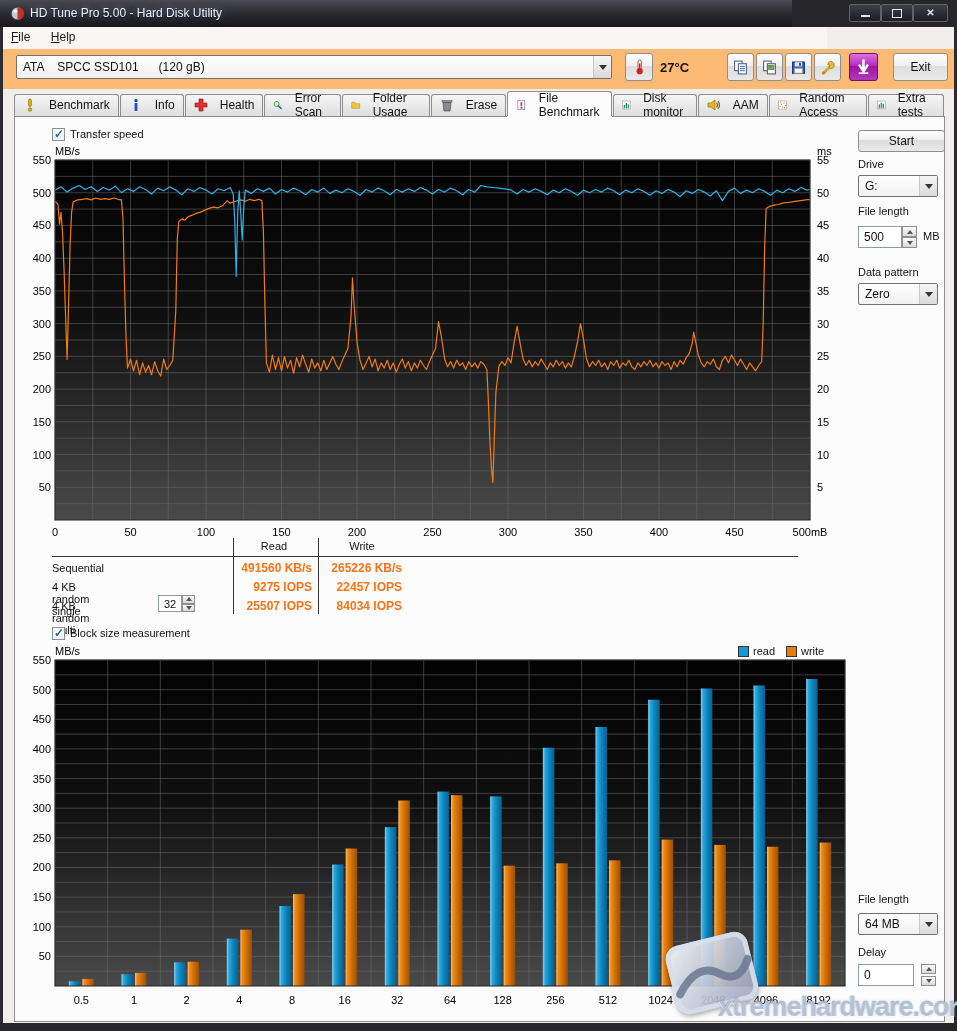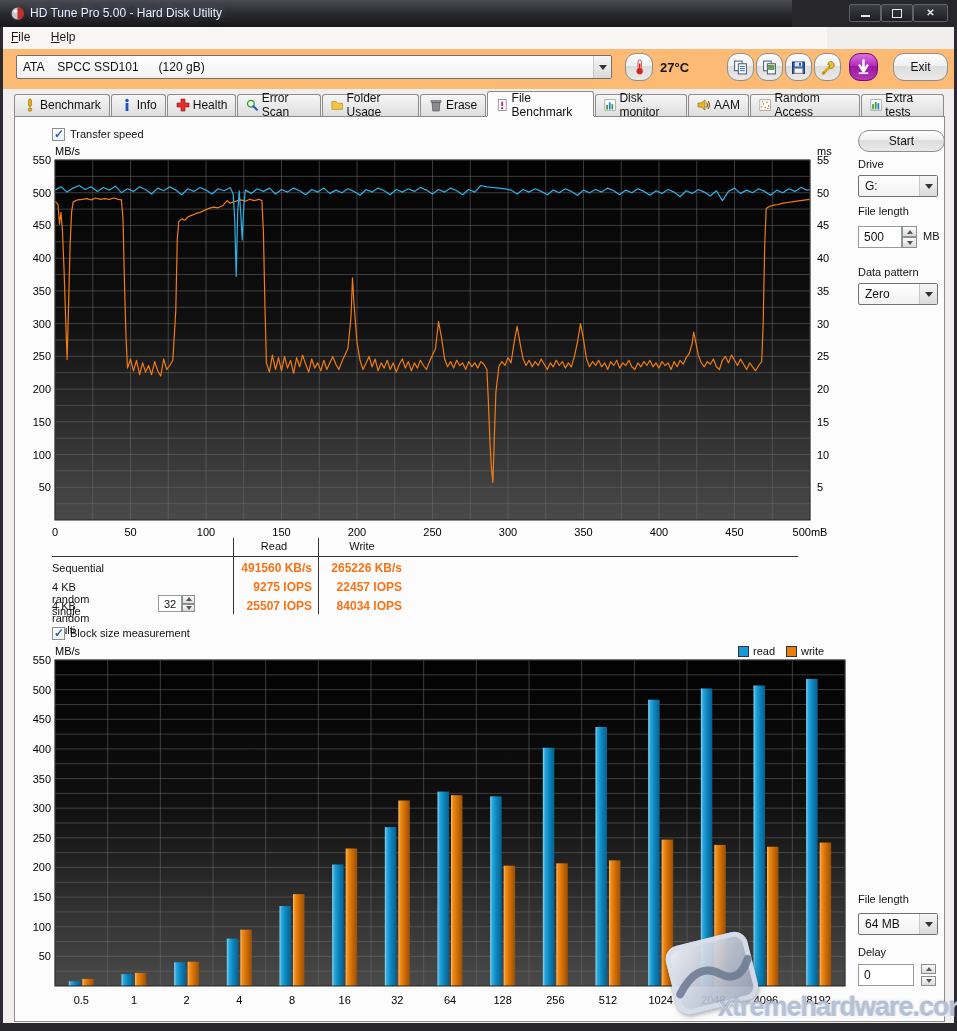--- a/index.html
+++ b/index.html
@@ -25,27 +25,27 @@
   .menu-item{display:inline-block;padding:3px 8px;font-size:12px;color:#1a1a1a;}
   .menu-item::first-letter{text-decoration:underline;}
   #toolbar{left:3px;top:49px;width:951px;height:40px;background:#fdba74;}
   .combo{background:linear-gradient(#ffffff,#f1f1f1);border:1px solid #707070;border-radius:2px;
     display:flex;align-items:center;box-sizing:border-box;}
   .combo .txt{flex:1;padding-left:6px;font-size:12px;color:#111;white-space:pre;overflow:hidden;}
   .combo .arrowzone{width:17px;align-self:stretch;border-left:1px solid #c8c8c8;
     background:linear-gradient(#f6f6f6,#dadada);display:flex;align-items:center;justify-content:center;}
   .darr{width:0;height:0;border-left:4px solid transparent;border-right:4px solid transparent;border-top:5px solid #333;}
   .btn3d{background:linear-gradient(#fdfdfd,#f0f0f0 45%,#dddddd 46%,#e9e9e9);
-    border:1px solid #8e8e8e;border-radius:11px;display:flex;align-items:center;justify-content:center;
+    border:1px solid #8e8e8e;border-radius:3px;display:flex;align-items:center;justify-content:center;
     font-size:12px;color:#111;box-sizing:border-box;}
   #btn-download{background:linear-gradient(#d873dd,#b72abc 45%,#9a15a0 46%,#b33ab8);border:1px solid #6d0f72;}
   #temp-label{font-size:13px;font-weight:bold;color:#111;}
   
   #tabstrip{left:14px;top:92px;width:931px;height:24px;display:flex;align-items:flex-end;}
-  .tab{display:inline-flex;align-items:center;gap:3px;padding:3px 8px 4px 8px;height:14px;
+  .tab{display:inline-flex;align-items:center;gap:12px;padding:3px 8px 4px 8px;height:14px;
     background:linear-gradient(#f6f6f6,#dedede);border:1px solid #8d8d8d;border-bottom:none;
     border-radius:3px 3px 0 0;margin-right:1px;font-size:12px;color:#111;position:relative;}
   .tab.active{background:#fcfcfc;padding-top:6px;z-index:3;box-shadow:0 1px 0 #fcfcfc;}
   .tab svg{width:14px;height:14px;}
   
   #panel{left:14px;top:116px;width:931px;height:906px;background:#fcfcfc;
     border:1px solid #8d8d8d;box-sizing:border-box;z-index:1;}
   .checkline{display:flex;gap:5px;font-size:11px;color:#111;z-index:4;}
   .cb{width:13px;height:13px;border:1px solid #8a9095;background:linear-gradient(#fefefe,#eef3f7);
     position:relative;box-sizing:border-box;}

